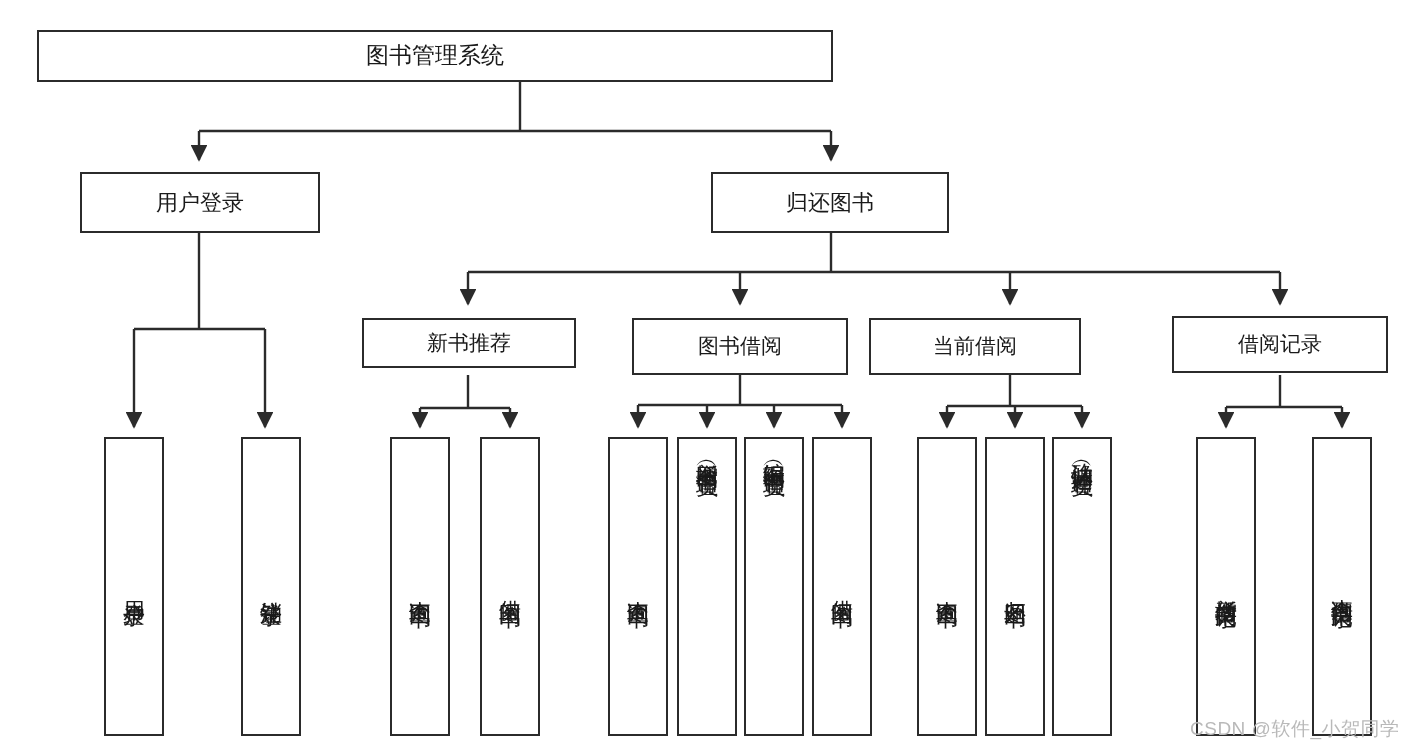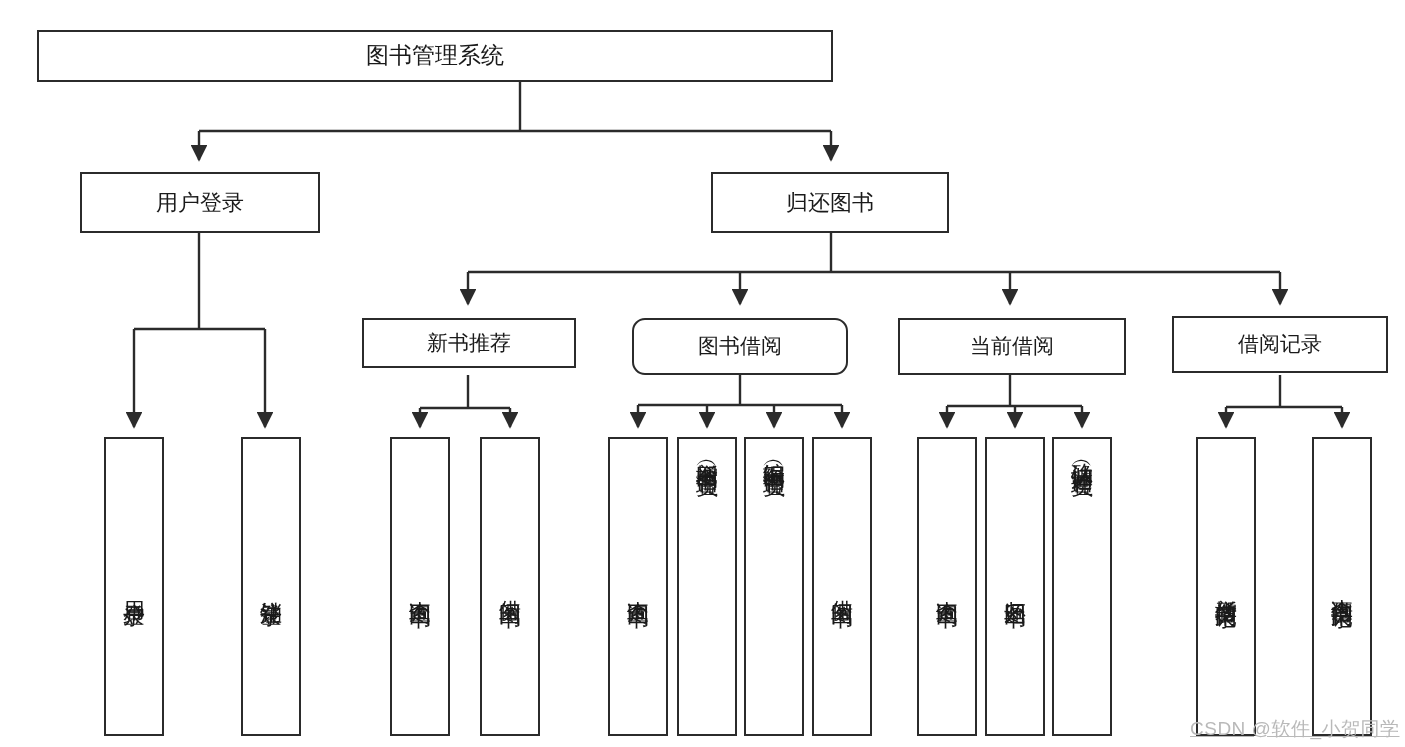--- a/index.html
+++ b/index.html
@@ -62,21 +62,20 @@
     padding-top: 0;
   }
   .watermark {
     position: absolute;
     left: 1190px;
     top: 716px;
     font-size: 19px;
     color: #b9b9b9;
     white-space: nowrap;
     letter-spacing: 0.5px;
-    text-decoration: underline;
   }
 </style>
 </head>
 <body>
 
 <div id="canvas">
 
   <svg id="edges" viewBox="0 0 1405 747" xmlns="http://www.w3.org/2000/svg">
     <defs>
       <marker id="arrow" viewBox="0 0 10 10" refX="9" refY="5" markerWidth="7" markerHeight="7" orient="auto-start-reverse">
@@ -136,25 +135,25 @@
   </div>
 
   <div class="node node-l1" style="left:711px; top:172px; width:238px; height:61px;">
     <span class="label">归还图书</span>
   </div>
 
   <div class="node node-l2" style="left:362px; top:318px; width:214px; height:50px;">
     <span class="label">新书推荐</span>
   </div>
 
-  <div class="node node-l2" style="left:632px; top:318px; width:216px; height:57px;border-radius:13px;">
+  <div class="node node-l2" style="left:632px; top:318px; width:216px; height:57px;">
     <span class="label">图书借阅</span>
   </div>
 
-  <div class="node node-l2" style="left:898px; top:318px; width:228px; height:57px;">
+  <div class="node node-l2" style="left:869px; top:318px; width:212px; height:57px;">
     <span class="label">当前借阅</span>
   </div>
 
   <div class="node node-l2" style="left:1172px; top:316px; width:216px; height:57px;">
     <span class="label">借阅记录</span>
   </div>
 
   <div class="node node-leaf v-center" style="left:104px; top:437px; width:60px; height:299px;">
     <span class="label">用户登录</span>
   </div>

